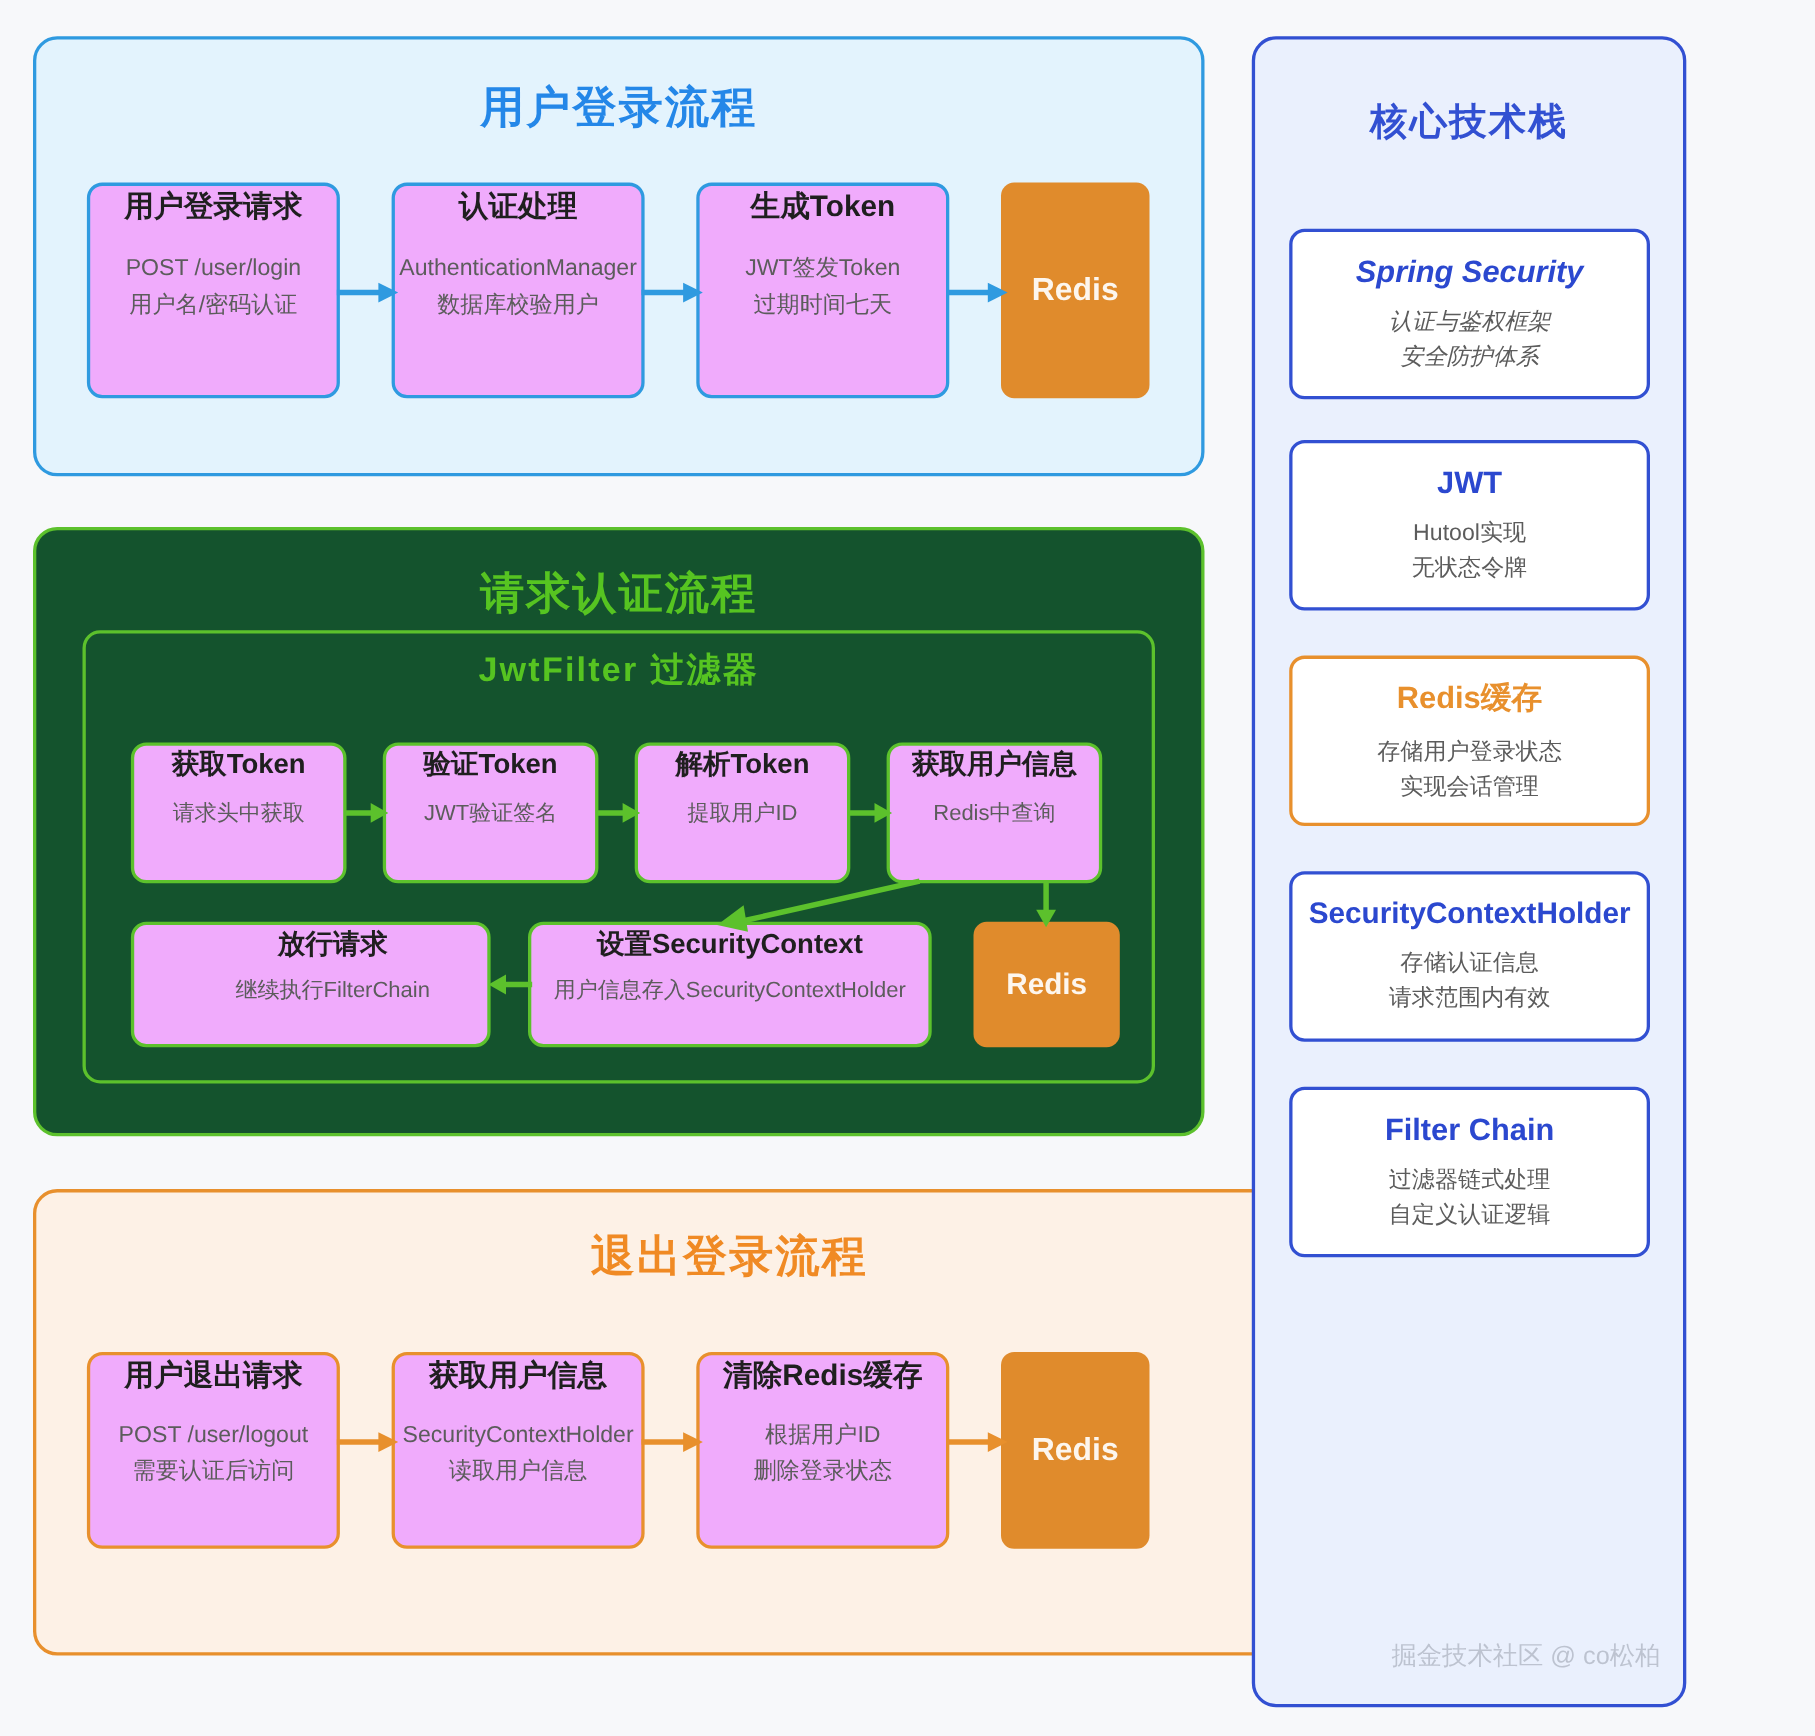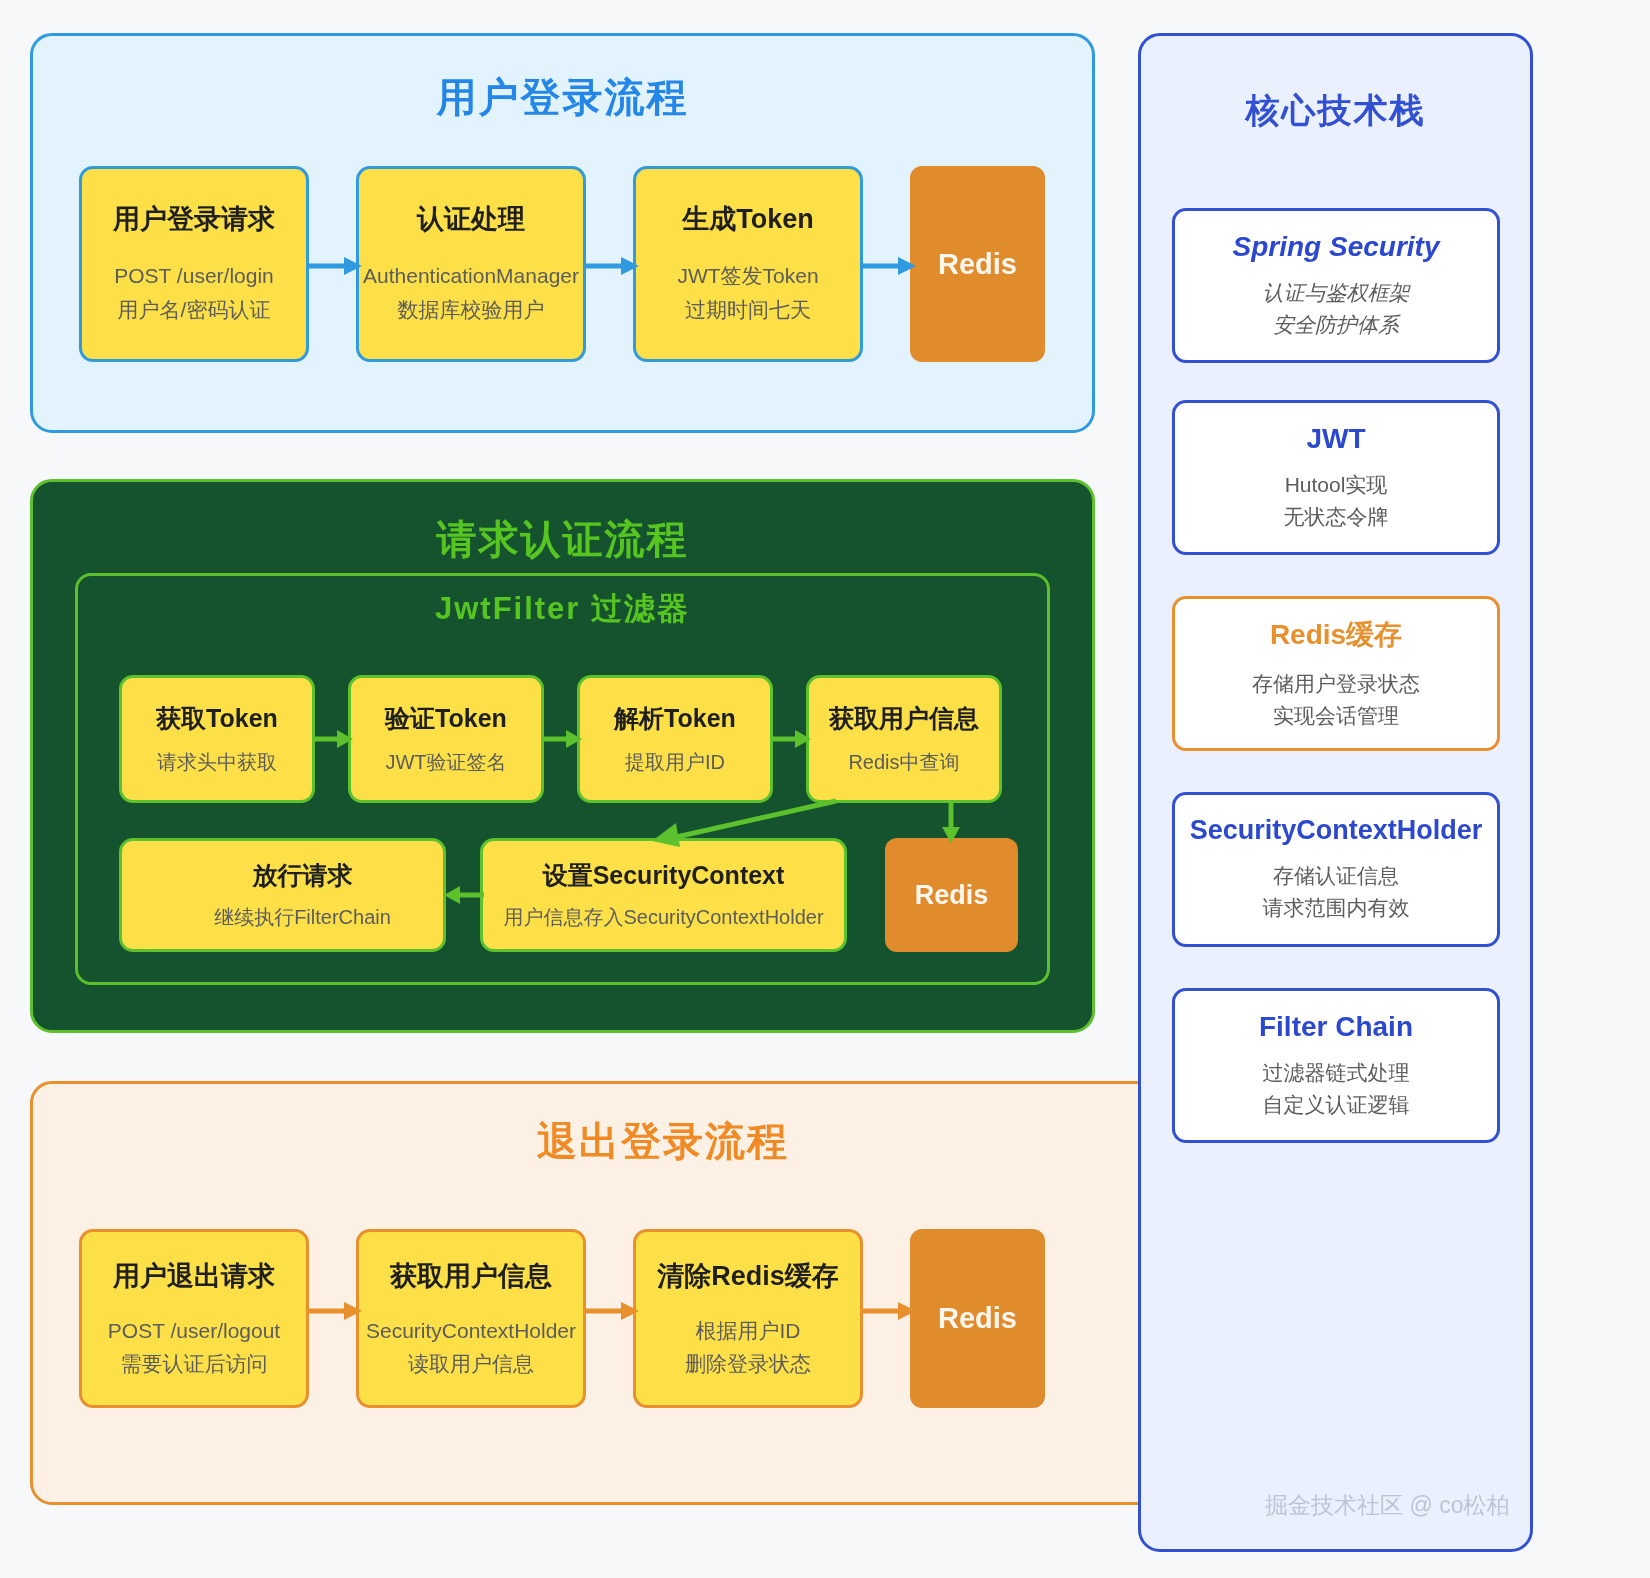--- a/index.html
+++ b/index.html
@@ -52,26 +52,25 @@
 
   .title-blue  { color: #2487e8; }
   .title-green { color: #56c421; }
   .title-orange{ color: #f08a24; }
   .title-stack { color: #3250d2; }
 
   
   .node {
     position: absolute;
     box-sizing: border-box;
-    background: #fde047;
+    background: #f0abfc;
     border-radius: 14px;
     display: flex;
     flex-direction: column;
     align-items: center;
-    justify-content: center;
     text-align: center;
   }
   .node-blue  { border: 3px solid #2f9ae0; }
   .node-green { border: 3px solid #5cc12c; }
   .node-orange{ border: 3px solid #e8902d; }
 
   .node-title {
     font-weight: bold;
     color: #1f1f1f;
   }

